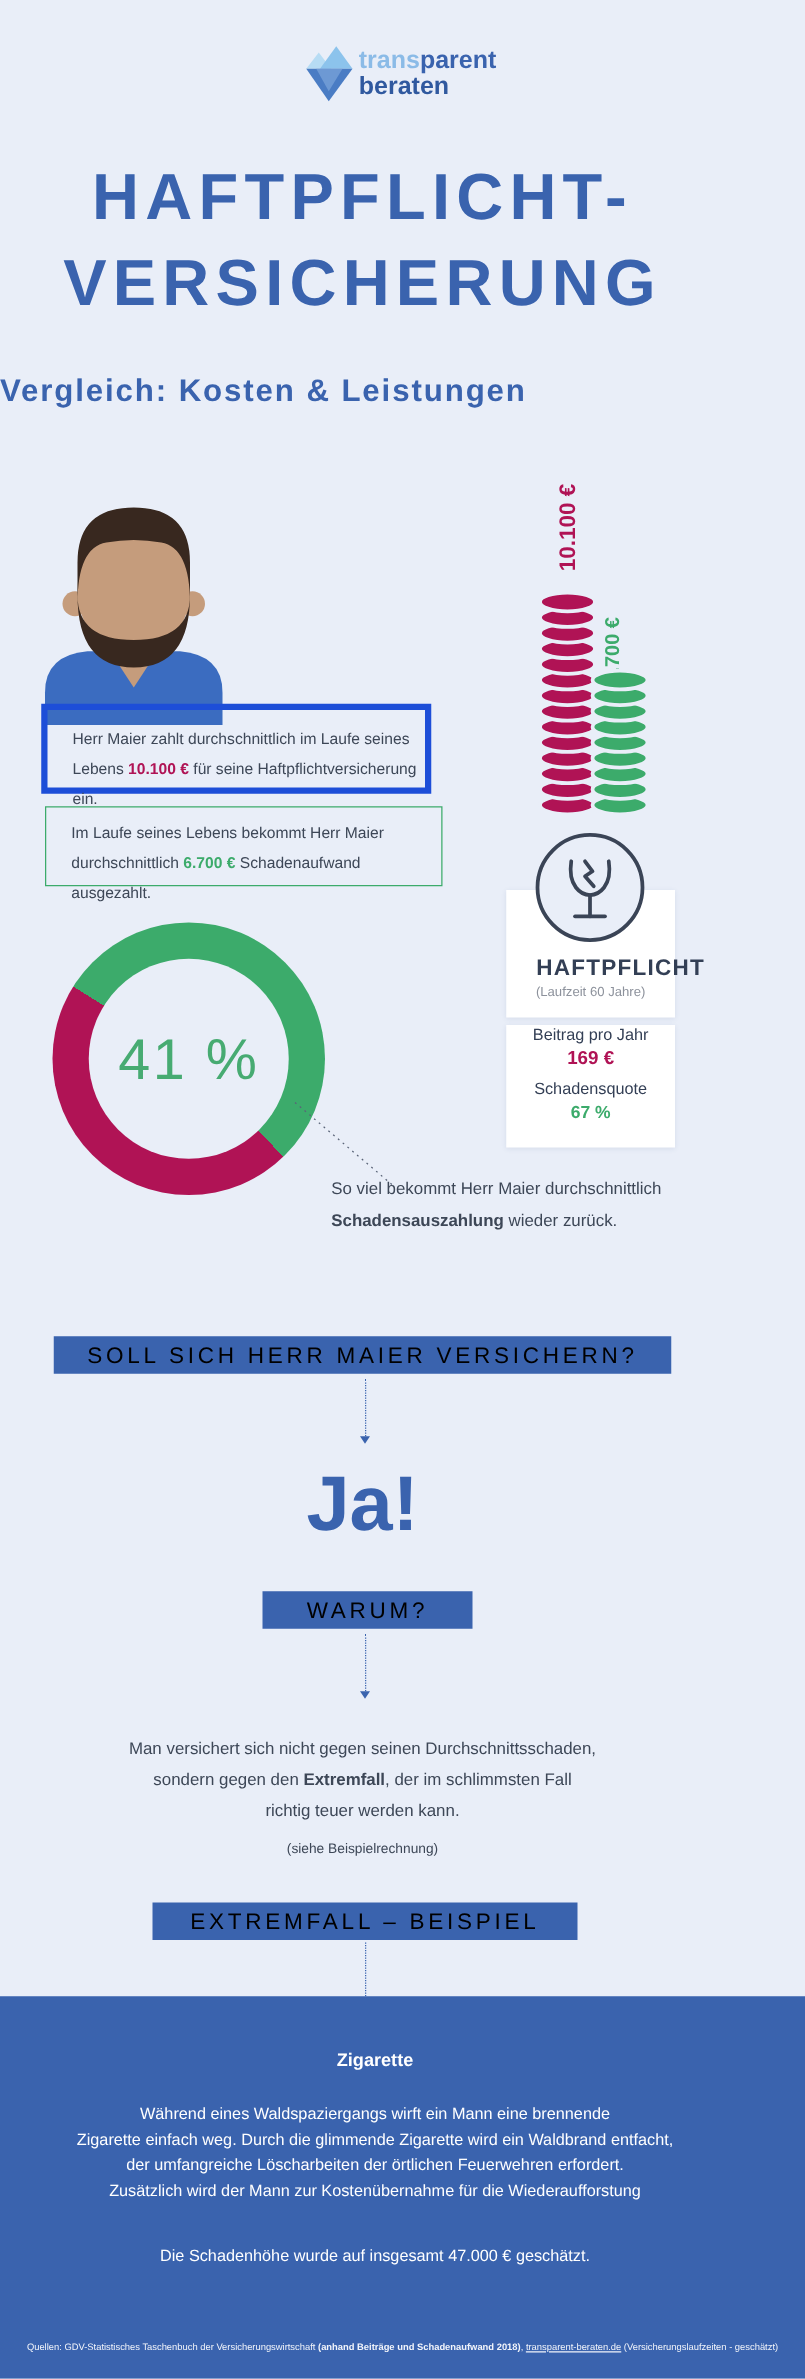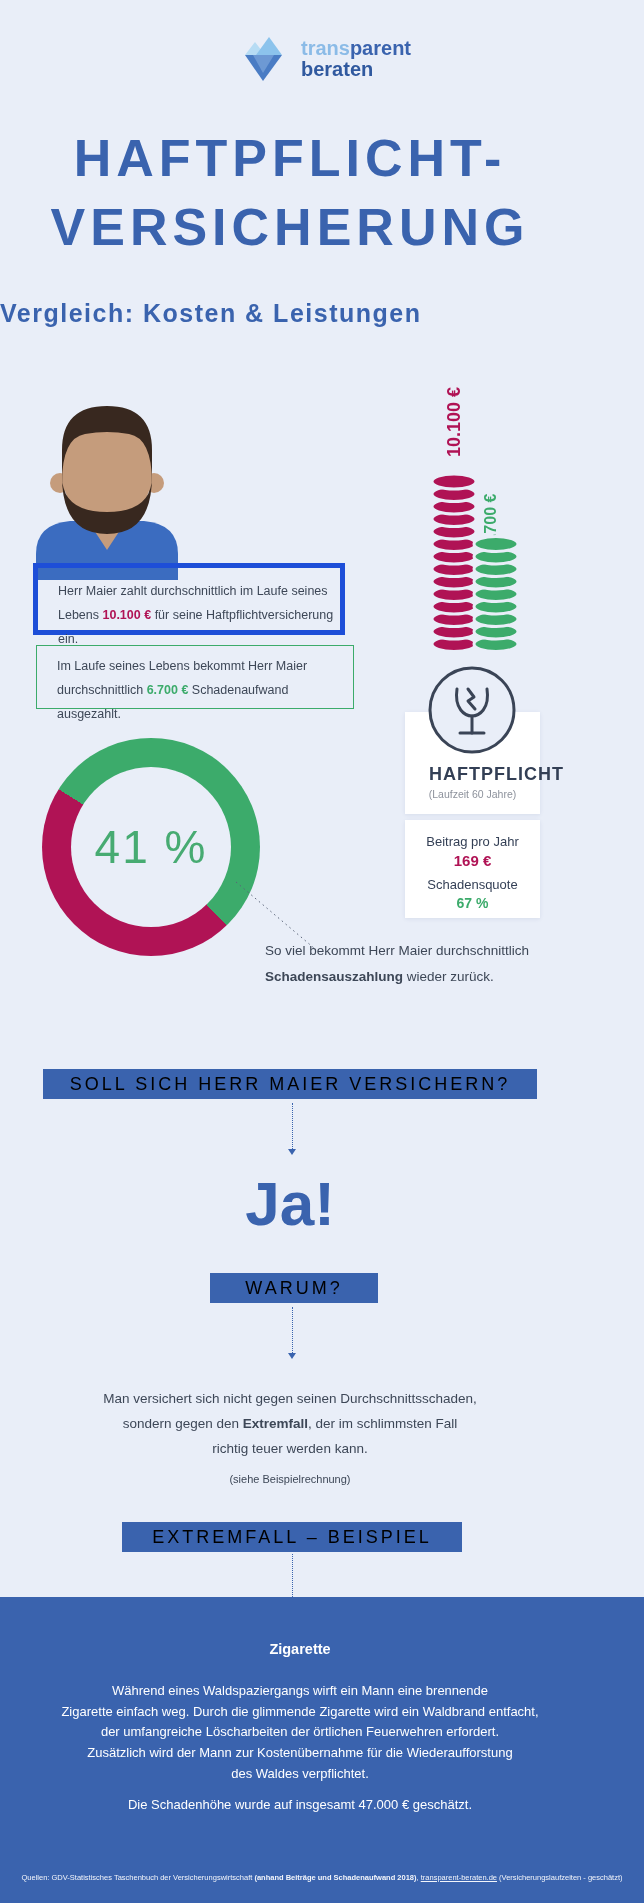--- a/index.html
+++ b/index.html
@@ -1,21 +1,21 @@
 <!DOCTYPE html>
 <html><head>
 <meta charset="utf-8">
 <style>
   html,body{margin:0;padding:0;}
   body{font-family:"Liberation Sans","DejaVu Sans",sans-serif;}
   .canvas{position:relative;width:644px;height:1903px;background:#e9eef8;overflow:hidden;}
   .abs{position:absolute;}
 
   
-  .logo{left:243px;top:36px;display:flex;align-items:center;gap:18px;}
+  .logo{left:243px;top:36px;display:flex;align-items:center;gap:4px;}
   .logo-text{line-height:1.05;}
   .logo-line1{font-size:20px;font-weight:600;}
   .logo-trans{color:#8bbbe7;}
   .logo-parent{color:#3a63ae;}
   .logo-line2{font-size:20px;font-weight:700;color:#30599f;}
 
   
   .title{left:0;top:124px;width:580px;text-align:center;color:#3a63ae;
          font-size:52px;font-weight:700;letter-spacing:5px;line-height:69px;}
   .subtitle{left:0;top:299px;width:580px;text-align:left;color:#3a63ae;
@@ -32,21 +32,21 @@
   .box-paid{left:33px;top:563px;width:312px;height:72px;border:5px solid #1d4ed8;}
   .box-payout{left:36px;top:645px;width:318px;height:64px;border:1px solid #3cab6b;padding-top:8px;}
   .amount-paid{font-weight:700;color:#b01355;}
   .amount-payout{font-weight:700;color:#3cab6b;}
 
   
   .card{background:#ffffff;box-shadow:0 1px 4px rgba(60,80,130,0.10);text-align:center;box-sizing:border-box;}
   .card1{left:405px;top:712px;width:135px;height:102px;padding-top:52px;}
   .policy-title{font-size:18px;font-weight:700;letter-spacing:1px;color:#333f55;margin-left:24px;}
   .policy-term{font-size:10.5px;color:#8d929c;margin-top:3px;}
-  .card2{left:405px;top:820px;width:135px;height:98px;padding-top:14px;font-size:13px;color:#333f55;}
+  .card2{left:405px;top:820px;width:135px;height:98px;font-size:13px;color:#333f55;}
   .premium-value{font-size:15px;font-weight:700;color:#b01355;margin:3px 0 8px 0;}
   .ratio-value{font-size:14px;font-weight:700;color:#3cab6b;margin-top:3px;}
 
   
   .donut{left:42px;top:738px;width:218px;height:218px;border-radius:50%;
          display:flex;align-items:center;justify-content:center;}
   .donut-hole{position:absolute;inset:29px;border-radius:50%;background:#e9eef8;}
   .donut-label{position:relative;font-size:46px;font-weight:400;letter-spacing:2px;color:#47ab72;}
 
   .donut-note{left:265px;top:938px;color:#3d4757;font-size:13.5px;line-height:26px;white-space:nowrap;}
@@ -217,21 +217,20 @@
   <div class="abs banner banner-example">EXTREMFALL – BEISPIEL</div>
   <div class="abs dotted-line arr3-line"></div>
 
   <div class="abs blue-section">
     <div class="ex-heading">Zigarette</div>
     <div class="ex-par">
       <div class="ln">Während eines Waldspaziergangs wirft ein Mann eine brennende</div>
       <div class="ln">Zigarette einfach weg. Durch die glimmende Zigarette wird ein Waldbrand entfacht,</div>
       <div class="ln">der umfangreiche Löscharbeiten der örtlichen Feuerwehren erfordert.</div>
       <div class="ln">Zusätzlich wird der Mann zur Kostenübernahme für die Wiederaufforstung</div>
-      <div class="ln">des Waldes verpflichtet.</div>
     </div>
     <div class="ex-damage">Die Schadenhöhe wurde auf insgesamt 47.000 € geschätzt.</div>
     <div class="sources">
       <span>Quellen: GDV-Statistisches Taschenbuch der Versicherungswirtschaft </span><b>(anhand Beiträge und Schadenaufwand 2018)</b><span>, </span><span class="src-link">transparent-beraten.de</span><span> (Versicherungslaufzeiten - geschätzt)</span>
     </div>
   </div>
 
 </div>
 
 </body></html>

